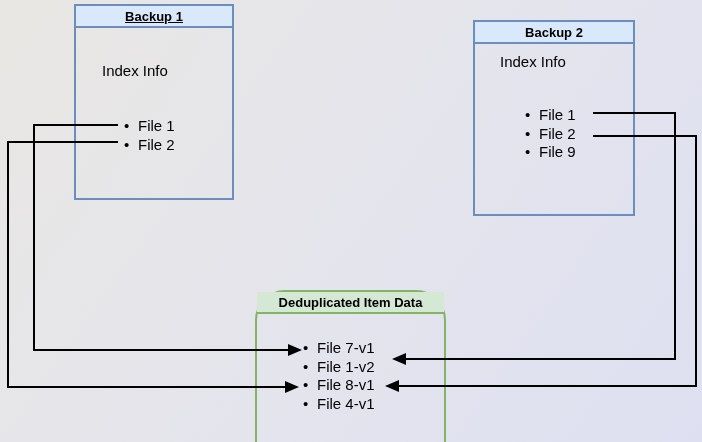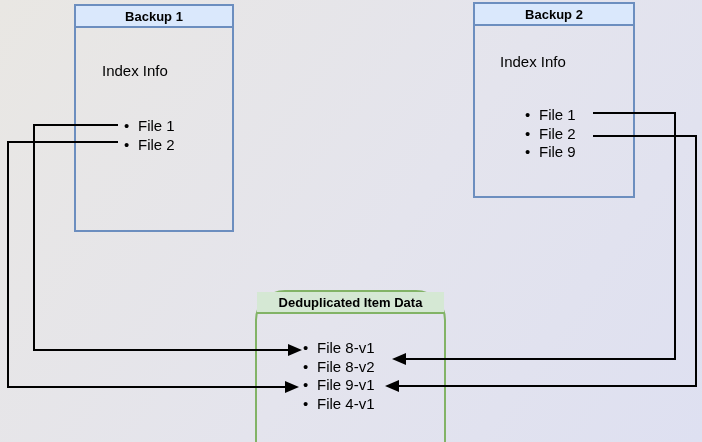--- a/index.html
+++ b/index.html
@@ -63,38 +63,38 @@
     fill: none;
     stroke: #000000;
     stroke-width: 2;
   }
 </style>
 </head>
 <body>
 
 <div id="canvas">
 
-  <div class="box blue" style="left:74px; top:4px; width:160px; height:228px;">
+  <div class="box blue" style="left:74px; top:4px; width:160px; height:196px;text-decoration:underline;">
     <div class="box-header">
       <span>Backup 1</span>
     </div>
   </div>
   <div class="index-label" style="left:102px; top:62px;">Index Info</div>
   <ul class="files" style="left:124px; top:117px;">
     <li>
       <span class="bullet">•</span>
       <span>File 1</span>
     </li>
     <li>
       <span class="bullet">•</span>
       <span>File 2</span>
     </li>
   </ul>
 
-  <div class="box blue" style="left:473px; top:2px; width:162px; height:196px;">
+  <div class="box blue" style="left:473px; top:20px; width:162px; height:196px;">
     <div class="box-header">
       <span>Backup 2</span>
     </div>
   </div>
   <div class="index-label" style="left:500px; top:53px;">Index Info</div>
   <ul class="files" style="left:525px; top:106px;">
     <li>
       <span class="bullet">•</span>
       <span>File 1</span>
     </li>
@@ -109,29 +109,29 @@
   </ul>
 
   <div class="box green" style="left:255px; top:290px; width:191px; height:196px;border-radius:30px;">
     <div class="box-header">
       <span>Deduplicated Item Data</span>
     </div>
   </div>
   <ul class="files" style="left:303px; top:339px;">
     <li>
       <span class="bullet">•</span>
-      <span>File 8-v1</span>
+      <span>File 7-v1</span>
     </li>
     <li>
       <span class="bullet">•</span>
-      <span>File 8-v2</span>
+      <span>File 1-v2</span>
     </li>
     <li>
       <span class="bullet">•</span>
-      <span>File 9-v1</span>
+      <span>File 8-v1</span>
     </li>
     <li>
       <span class="bullet">•</span>
       <span>File 4-v1</span>
     </li>
   </ul>
 
   <svg class="edges" viewBox="0 0 702 442">
     <defs>
       <marker id="arrow" markerUnits="userSpaceOnUse" markerWidth="14" markerHeight="12" refX="1" refY="6" orient="auto">

